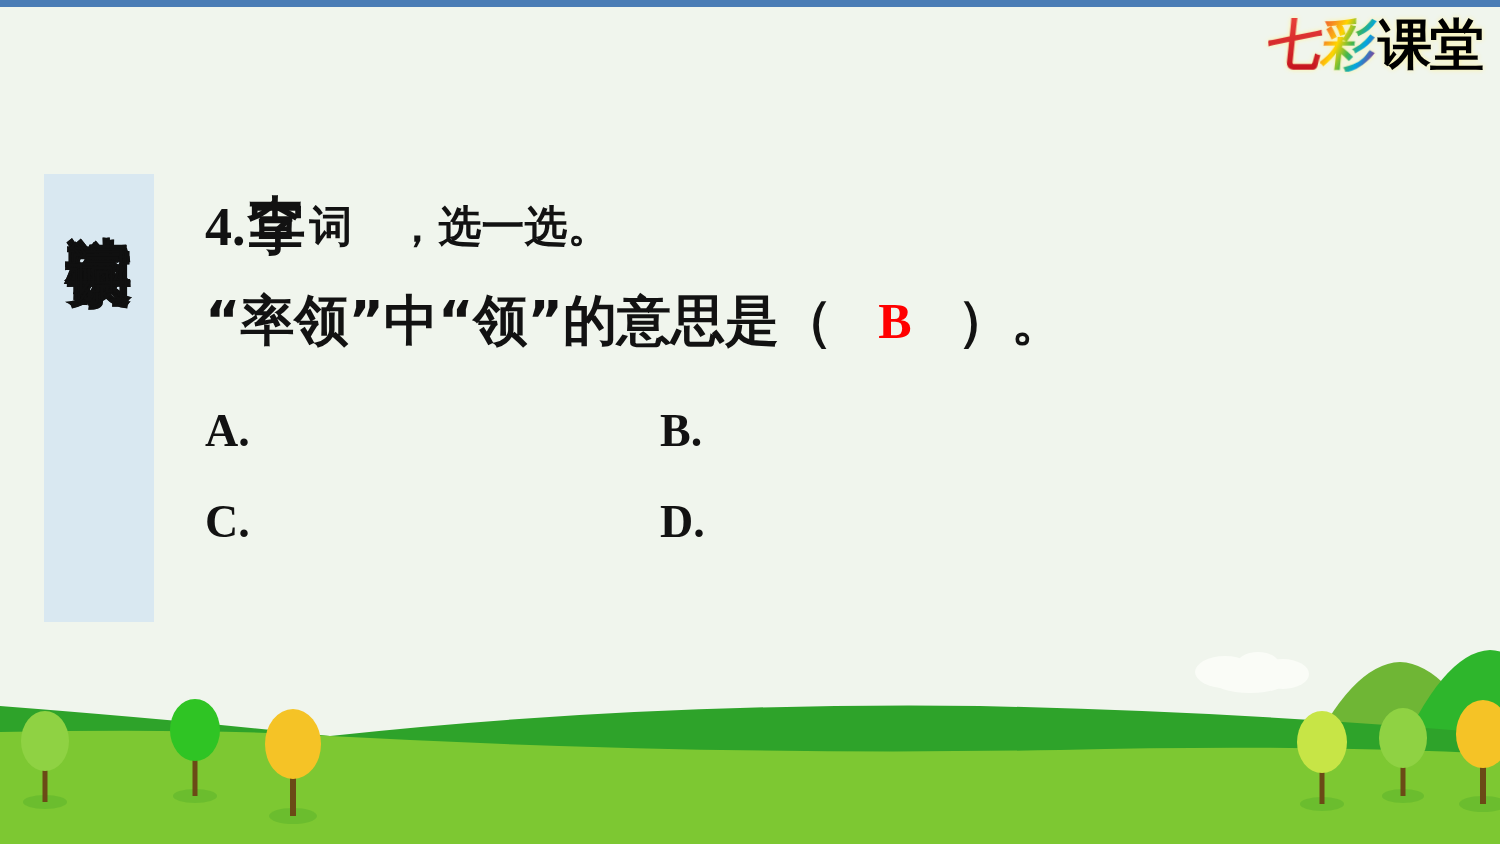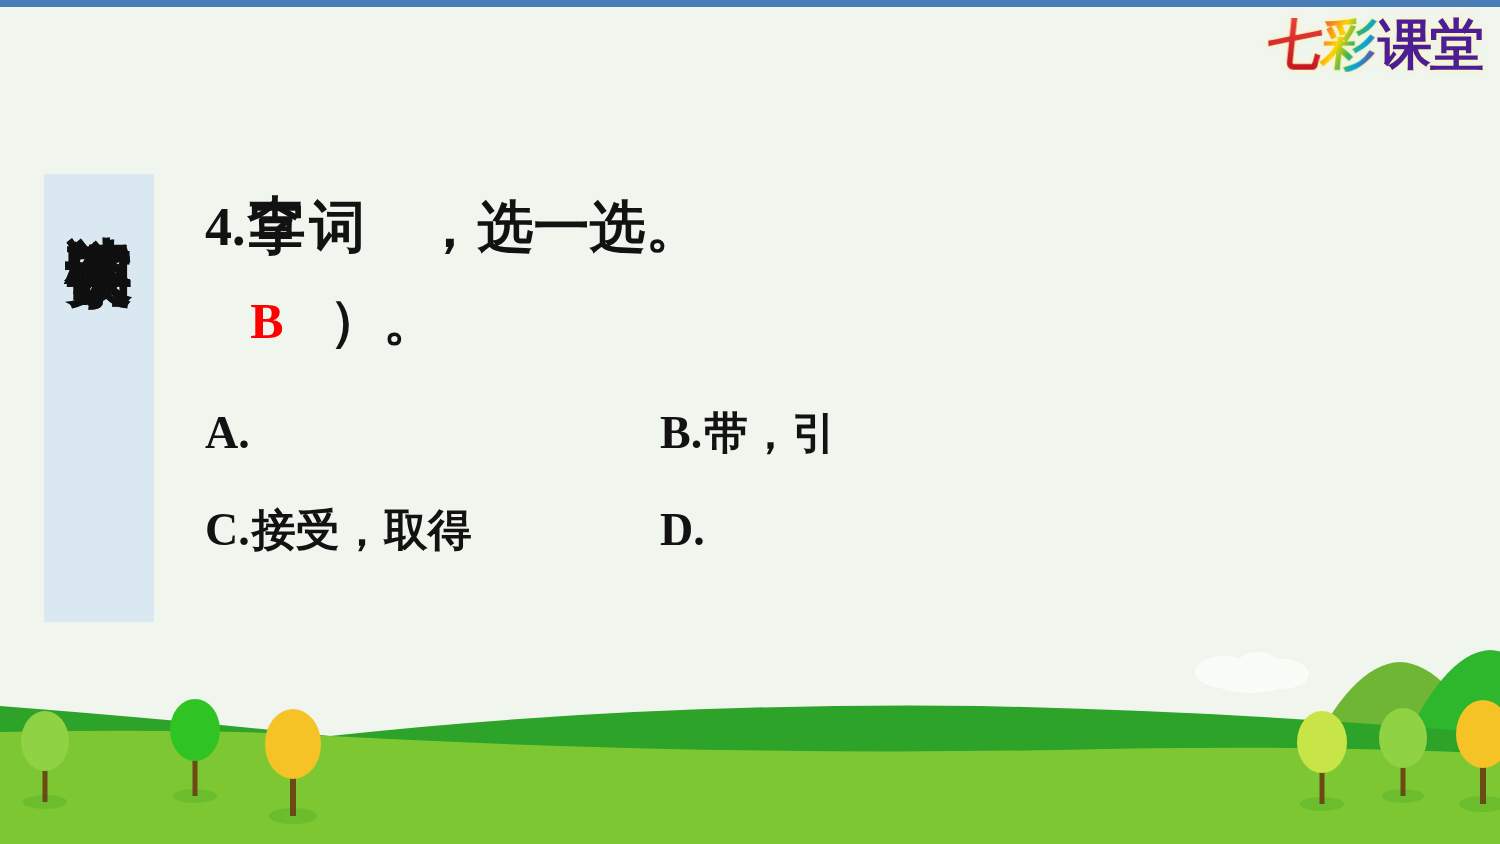--- a/index.html
+++ b/index.html
@@ -54,21 +54,21 @@
   .logo .l-cai {
     background: linear-gradient(110deg,#f05a28 0%,#f7941e 16%,#ffd400 32%,#46b649 52%,#00a6e2 70%,#6d4fa3 86%,#ec008c 100%);
     -webkit-background-clip: text;
     background-clip: text;
     -webkit-text-fill-color: transparent;
     transform: skewX(-6deg);
     padding-right: 4px;
     filter: drop-shadow(0px 0px 2.5px #fdf3a0);
   }
   .logo .l-ketang {
-    color: #4c1d95;
+    color: #000000;
     filter: drop-shadow(0px 0px 2.5px #fdf3a0);
   }
 
   
   .side-tab {
     position: absolute;
     left: 44px;
     top: 174px;
     width: 110px;
     height: 448px;
@@ -132,21 +132,21 @@
     top: -4px;
     font-size: 56px;
     line-height: 62px;
     font-weight: bold;
   }
   .glyph-stack span.g2 {
     left: 2px;
     top: 2px;
   }
   .prompt-tail {
-    font-size: 56px;
+    font-size: 43px;
   }
 
   .line-question {
     font-size: 54px;
     line-height: 1.0;
     margin-top: 30px;
     display: flex;
     align-items: center;
   }
   .answer-blank {
@@ -215,40 +215,39 @@
   <div class="q-line line-prompt">
     <span class="num-4">4.</span>
     <span class="glyph-stack">
       <span class="g1">查</span>
       <span class="g2">字</span>
     </span>
     <span class="prompt-tail">词　，选一选。</span>
   </div>
 
   <div class="q-line line-question">
+    <span>“率领”中“领”的意思是（</span>
     <span class="answer-blank">B</span>
     <span>）。</span>
   </div>
 
   <div class="options">
 
     <div class="opt-row">
       <div class="opt opt-a">
         <span class="opt-key">A.</span>
       </div>
       <div class="opt opt-b">
         <span class="opt-key">B.</span>
-        <span>带，引</span>
       </div>
     </div>
 
     <div class="opt-row">
       <div class="opt opt-c">
         <span class="opt-key">C.</span>
-        <span>接受，取得</span>
       </div>
       <div class="opt opt-d">
         <span class="opt-key">D.</span>
       </div>
     </div>
 
   </div>
 </div>
 
 <svg class="scenery" viewBox="0 0 1500 200" preserveAspectRatio="none">

